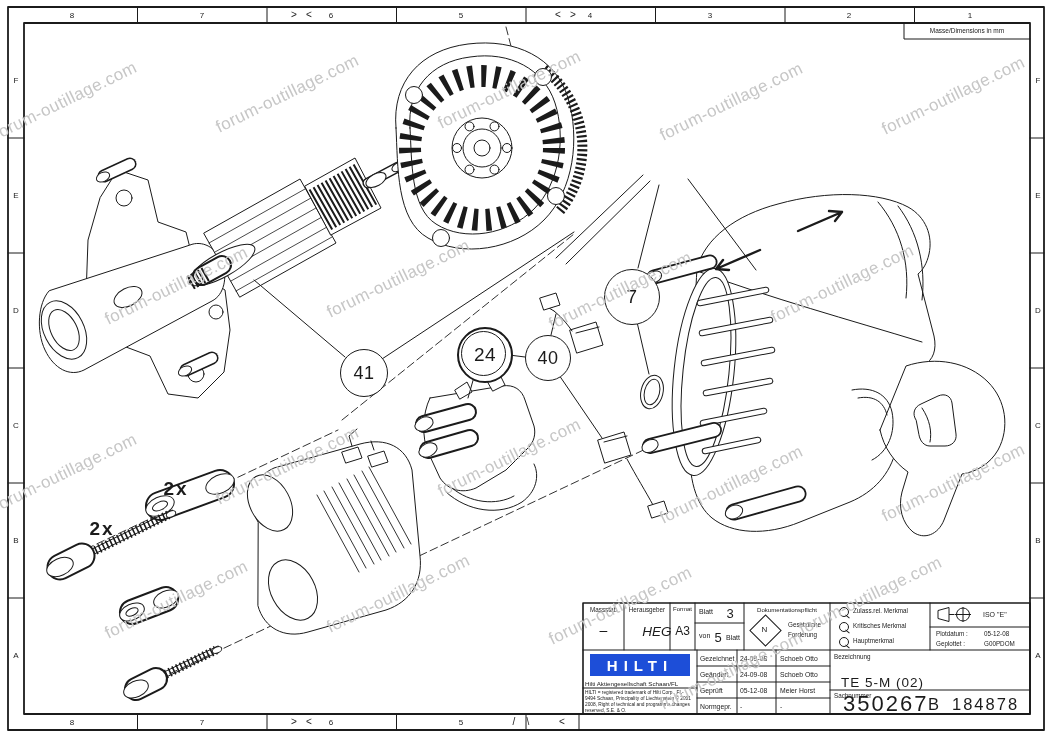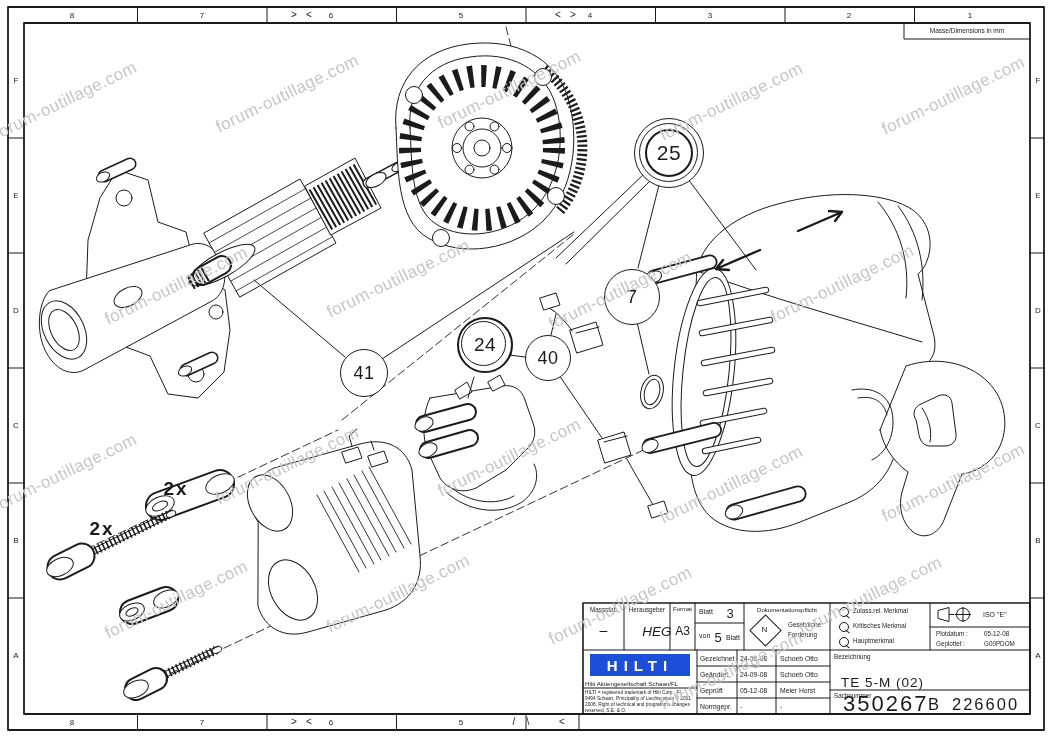--- a/index.html
+++ b/index.html
@@ -293,32 +293,27 @@
   <div class="lbl" style="left:9px;top:648px;width:14px;height:14px;font-size:8px;">A</div>
   <div class="lbl" style="left:1031px;top:73px;width:14px;height:14px;font-size:8px;">F</div>
   <div class="lbl" style="left:1031px;top:188px;width:14px;height:14px;font-size:8px;">E</div>
   <div class="lbl" style="left:1031px;top:303px;width:14px;height:14px;font-size:8px;">D</div>
   <div class="lbl" style="left:1031px;top:418px;width:14px;height:14px;font-size:8px;">C</div>
   <div class="lbl" style="left:1031px;top:533px;width:14px;height:14px;font-size:8px;">B</div>
   <div class="lbl" style="left:1031px;top:648px;width:14px;height:14px;font-size:8px;">A</div>
 
   <div class="lbl" style="left:904px;top:24px;width:126px;height:13px;font-size:6.5px;">Masse/Dimensions in mm</div>
 
-  <div class="callout" style="left:634px;top:118px;width:68px;height:68px;">
-    <div class="ring" style="left:4px;top:4px;width:57px;height:57px;"></div>
-    <div class="ring" style="left:10px;top:10px;width:44px;height:44px;border-width:2px;"></div>
-    <span class="num" style="font-size:21px;">25</span>
-  </div>
   <div class="callout" style="left:604px;top:269px;width:54px;height:54px;">
     <span class="num" style="font-size:19px;">7</span>
   </div>
   <div class="callout" style="left:340px;top:349px;width:46px;height:46px;">
     <span class="num">41</span>
   </div>
-  <div class="callout" style="left:457px;top:317px;width:52px;height:52px;border-width:2.6px;">
+  <div class="callout" style="left:457px;top:327px;width:52px;height:52px;border-width:2.6px;">
     <div class="ring" style="left:2px;top:2px;width:43px;height:43px;border-width:1.1px;"></div>
     <span class="num" style="font-size:19px;">24</span>
   </div>
   <div class="callout" style="left:525px;top:335px;width:44px;height:44px;">
     <span class="num">40</span>
   </div>
 
   <div class="lbl" style="left:156px;top:478px;width:40px;height:22px;font-size:19px;font-weight:600;letter-spacing:2px;">2x</div>
   <div class="lbl" style="left:82px;top:518px;width:40px;height:22px;font-size:19px;font-weight:600;letter-spacing:2px;">2x</div>
 
@@ -377,21 +372,21 @@
   <div class="lbl left" style="left:780px;top:685px;width:49px;height:10px;font-size:6.8px;">Meier Horst</div>
   <div class="lbl left" style="left:700px;top:701px;width:36px;height:10px;font-size:6.8px;">Normgepr.</div>
   <div class="lbl left" style="left:740px;top:701px;width:35px;height:10px;font-size:6.8px;">-</div>
   <div class="lbl left" style="left:780px;top:701px;width:49px;height:10px;font-size:6.8px;">-</div>
 
   <div class="lbl left" style="left:834px;top:652px;width:60px;height:8px;font-size:6.3px;">Bezeichnung</div>
   <div class="lbl left" style="left:841px;top:675px;width:186px;height:15px;font-size:13.5px;letter-spacing:1px;">TE 5-M (02)</div>
   <div class="lbl left" style="left:834px;top:691px;width:60px;height:8px;font-size:6.3px;">Sachnummer</div>
   <div class="lbl left" style="left:843px;top:695px;width:70px;height:18px;font-size:22px;letter-spacing:2px;">350267</div>
   <div class="lbl left" style="left:928px;top:695px;width:18px;height:18px;font-size:16.5px;">B</div>
-  <div class="lbl left" style="left:952px;top:695px;width:70px;height:18px;font-size:16.5px;letter-spacing:2px;">226600</div>
+  <div class="lbl left" style="left:952px;top:695px;width:70px;height:18px;font-size:16.5px;letter-spacing:2px;">184878</div>
 
   <div id="wm-layer">
       <div class="wm" style="color: rgb(198, 198, 198); left: -13px; top: 91px;">forum-outillage.com</div>
       <div class="wm" style="color: rgb(198, 198, 198); left: 209px; top: 84px;">forum-outillage.com</div>
       <div class="wm" style="color: rgb(198, 198, 198); left: 431px; top: 80px;">forum-outillage.com</div>
       <div class="wm" style="color: rgb(198, 198, 198); left: 653px; top: 92px;">forum-outillage.com</div>
       <div class="wm" style="color: rgb(198, 198, 198); left: 875px; top: 86px;">forum-outillage.com</div>
       <div class="wm" style="color: rgb(198, 198, 198); left: 98px; top: 276px;">forum-outillage.com</div>
       <div class="wm" style="color: rgb(198, 198, 198); left: 320px; top: 269px;">forum-outillage.com</div>
       <div class="wm" style="color: rgb(198, 198, 198); left: 542px; top: 281px;">forum-outillage.com</div>

